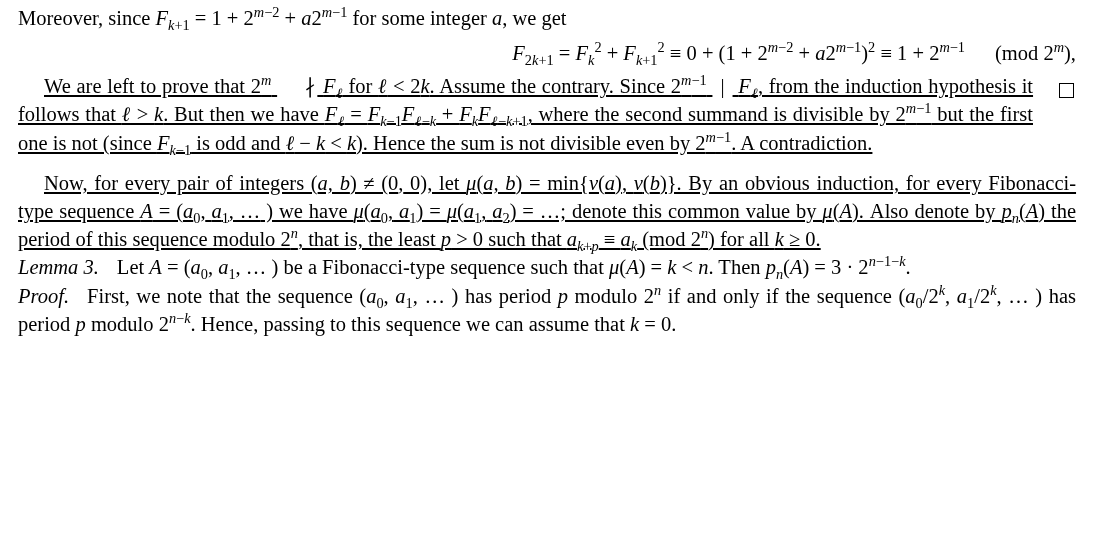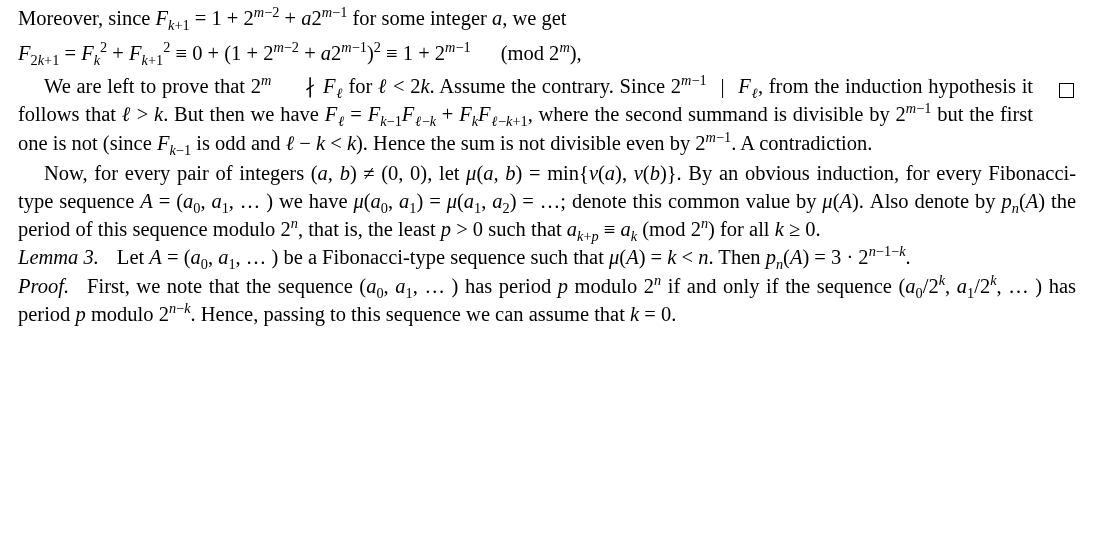--- a/index.html
+++ b/index.html
@@ -27,26 +27,26 @@
     top: 4px;
     width: 1058px;
   }
   p {
     margin: 0;
     font-size: 20.5px;
     line-height: 28.2px;
     text-align: justify;
     text-justify: inter-word;
   }
-  p.indent { text-indent: 26px; }
+  p.indent { text-indent: 26px; text-decoration: underline; }
   p.noindent { text-indent: 0; }
   .eq {
     margin: 6px 0 4px 0;
     font-size: 20.5px;
-    text-align: left;
+    text-align: right;
     line-height: 30px;
   }
   .mi { font-style: italic; font-family: "Liberation Serif", serif; }
   .mr { font-style: normal; }
   sup, sub {
     font-size: 0.70em;
     line-height: 0;
   }
   sup { vertical-align: super; }
   sub { vertical-align: sub; }
@@ -64,21 +64,21 @@
     margin-right: 2px;
   }
   .nd { 
     position: relative;
     display: inline-block;
     padding: 0 2px;
   }
   .spc { display: inline-block; width: 8px; }
   .spc-l { display: inline-block; width: 18px; }
   .spc-xl { display: inline-block; width: 30px; }
-  .block { margin-top: 2px; }
+  .block { margin-top: 12px; }
 </style>
 </head>
 <body>
 
 <div class="page">
   <div class="col">
 
     <p class="noindent">
       Moreover, since <span class="mi">F</span><sub class="mi">k</sub><sub class="mr">+1</sub> = 1 + 2<sup class="mi">m</sup><sup class="mr">−2</sup> + <span class="mi">a</span>2<sup class="mi">m</sup><sup class="mr">−1</sup> for some integer <span class="mi">a</span>, we get
     </p>

